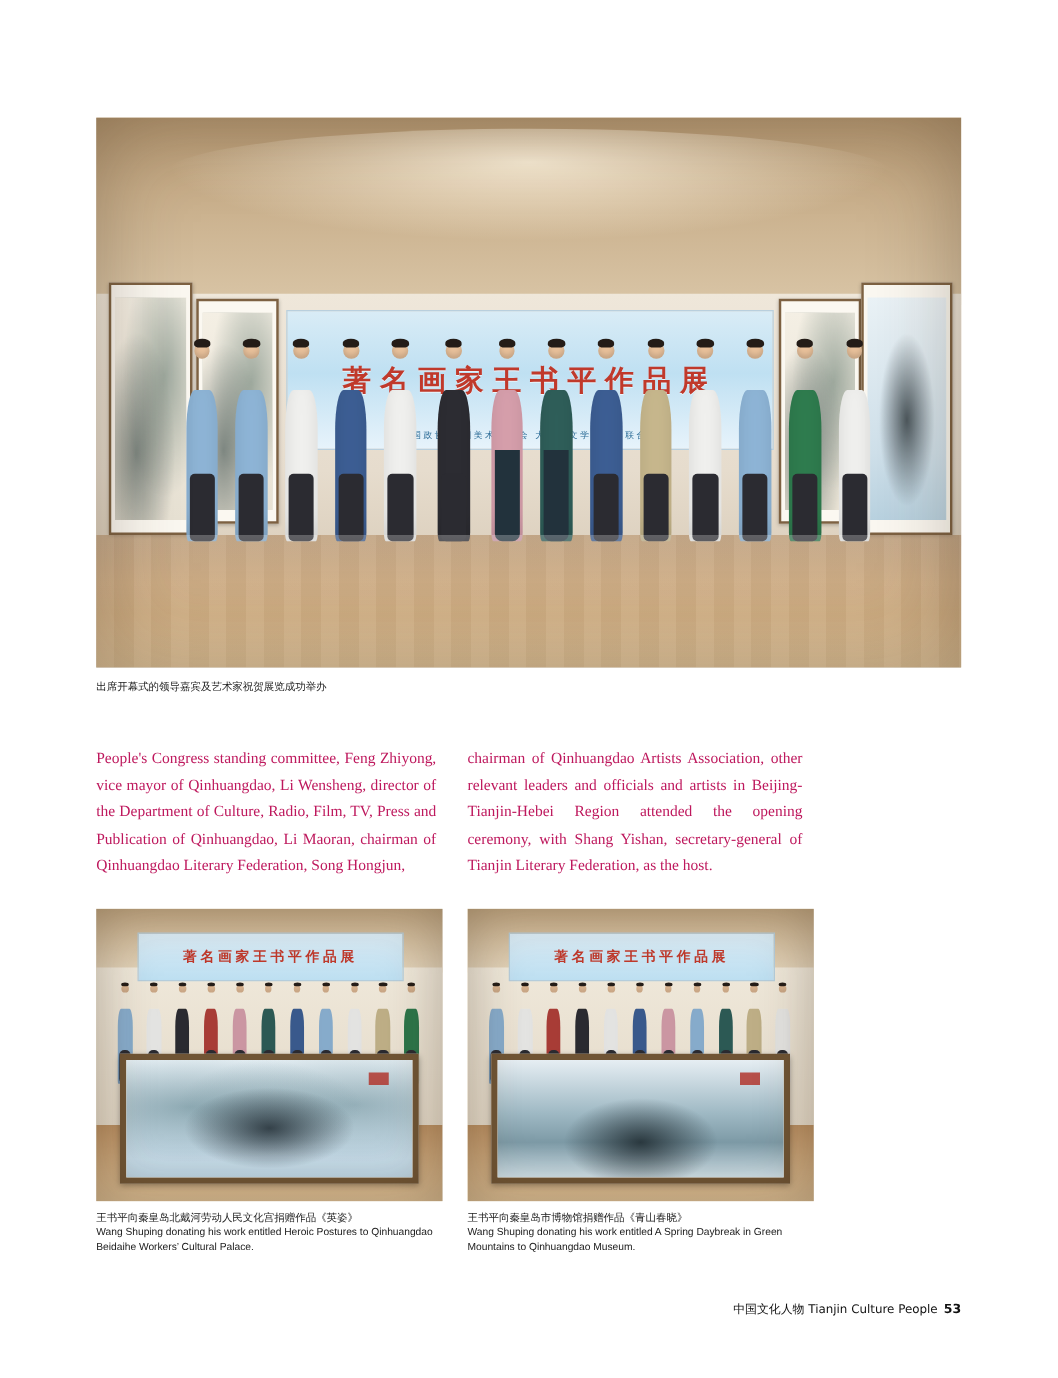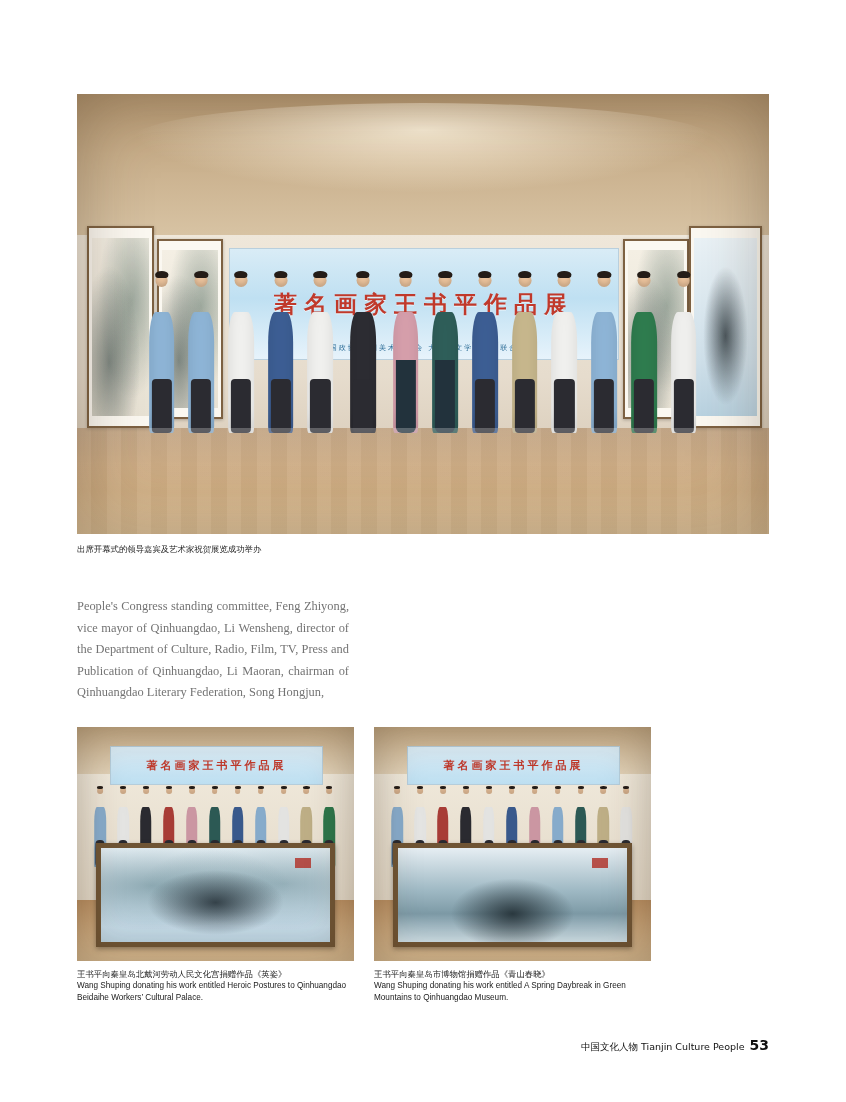--- a/index.html
+++ b/index.html
@@ -164,21 +164,21 @@
   .hero-cap {
     position:absolute; left:77px; top:543px; width:692px;
   }
 
   
   .col {
     position:absolute;
     font-family:"Liberation Serif", serif;
     font-size:12.4px;
     line-height:21.5px;
-    color:#737373;
+    color:#be185d;
     text-align:justify;
   }
   .col.left { left:77px; top:596px; width:272px; }
   .col.right { left:374px; top:596px; width:268px; }
 
   
   .photo2 {
     position:absolute; top:727px; width:277px; height:234px; overflow:hidden;
     background:#d8cbb5;
   }
@@ -243,21 +243,21 @@
   .cap2.b { left:374px; }
 
   
   .footer {
     position:absolute; right:77px; bottom:48px;
     font-family:"DejaVu Sans", sans-serif;
     font-size:9.5px;
     color:#111;
     white-space:nowrap;
   }
-  .footer .pg { font-weight:700; font-size:14px; margin-left:5px; }
+  .footer .pg { font-weight:700; font-size:10px; margin-left:5px; }
 </style>
 </head>
 <body>
 
 <div class="page">
 
   <div class="hero">
     <div class="hero-inner">
       <div class="room-ceiling"></div>
       <div class="room-wall"></div>
@@ -371,20 +371,21 @@
       <div class="hero-reflection"></div>
       <div class="hero-vignette"></div>
     </div>
   </div>
 
   <div class="hero-cap cap">
     <div class="zh">出席开幕式的领导嘉宾及艺术家祝贺展览成功举办</div>
   </div>
 
   <div class="col left">People's Congress standing committee, Feng Zhiyong, vice mayor of Qinhuangdao, Li Wensheng,  director of the Department of Culture, Radio, Film, TV, Press and Publication of Qinhuangdao, Li Maoran, chairman of Qinhuangdao Literary Federation, Song Hongjun,</div>
+  <div class="col right">chairman of Qinhuangdao Artists Association, other relevant leaders and officials and artists in Beijing-Tianjin-Hebei Region attended the opening ceremony, with Shang Yishan, secretary-general of Tianjin Literary Federation, as the host.</div>
 
   <div class="photo2 a">
     <div class="p2-ceiling"></div>
     <div class="p2-wall"></div>
     <div class="p2-floor"></div>
     <div class="p2-banner">
       <span>著名画家王书平作品展</span>
     </div>
     <div class="p2-people">
       <div class="person lblue" style="left:2%">

